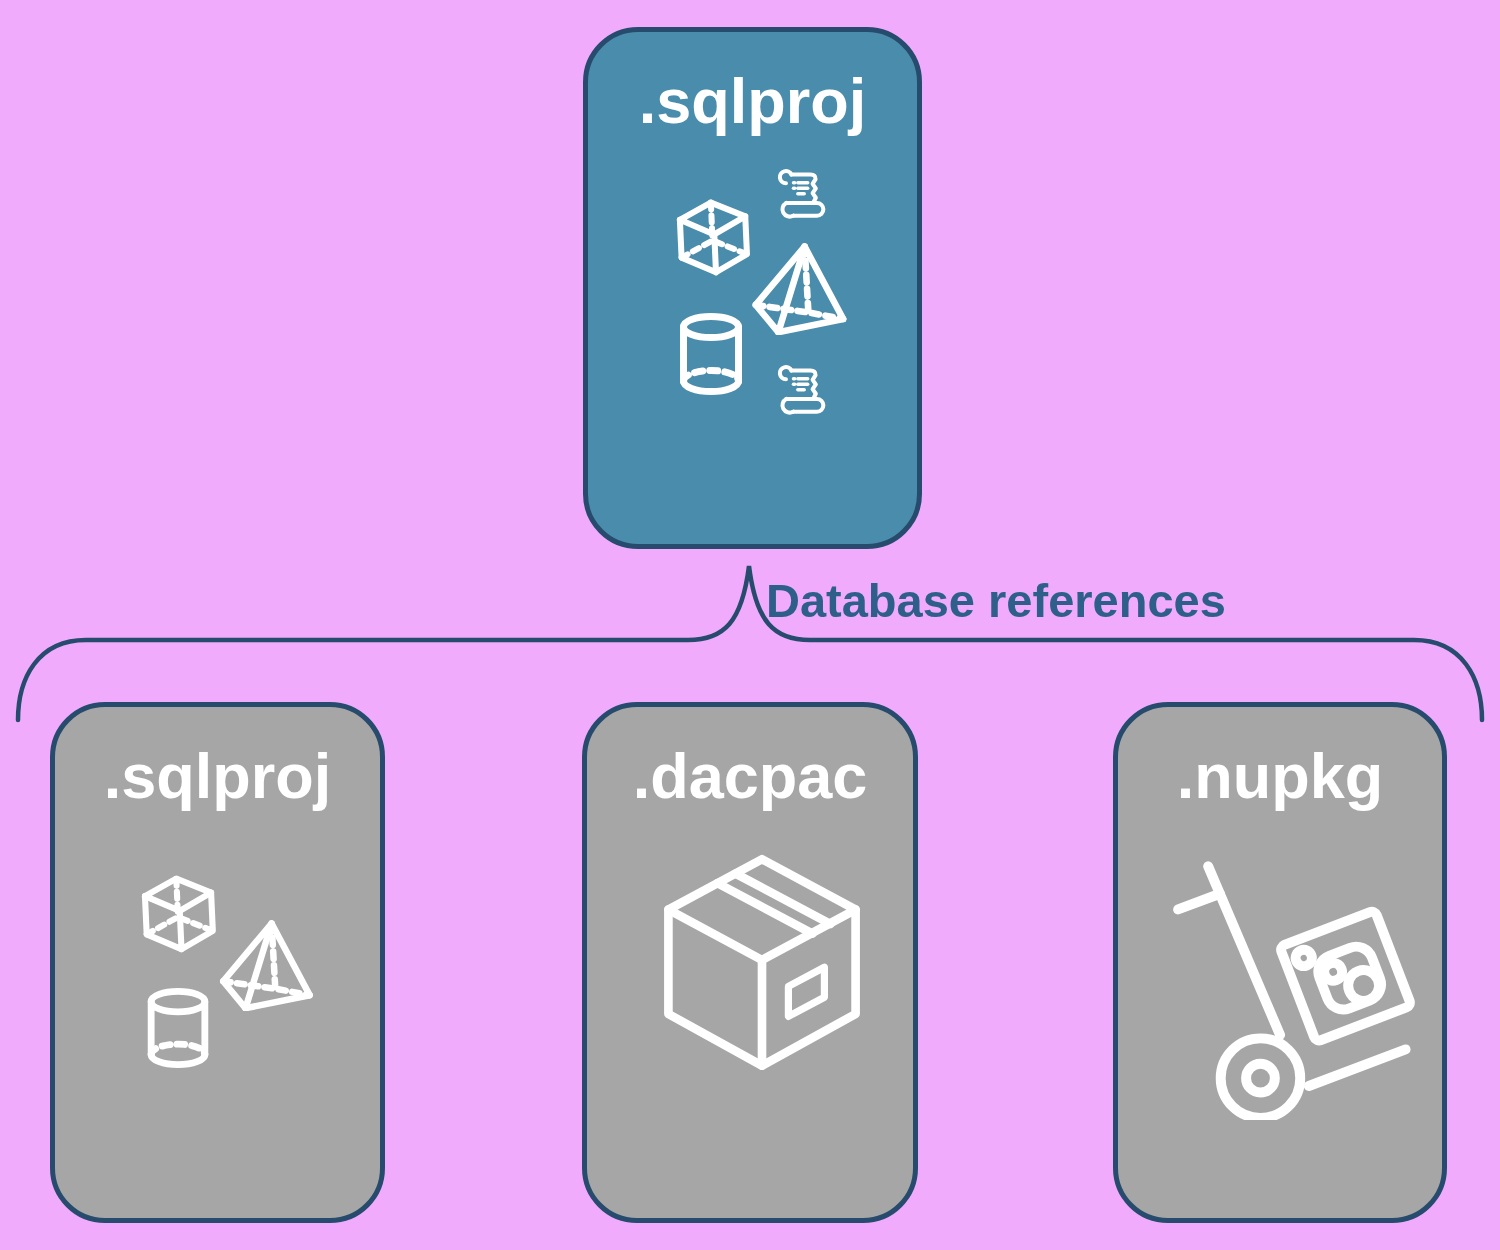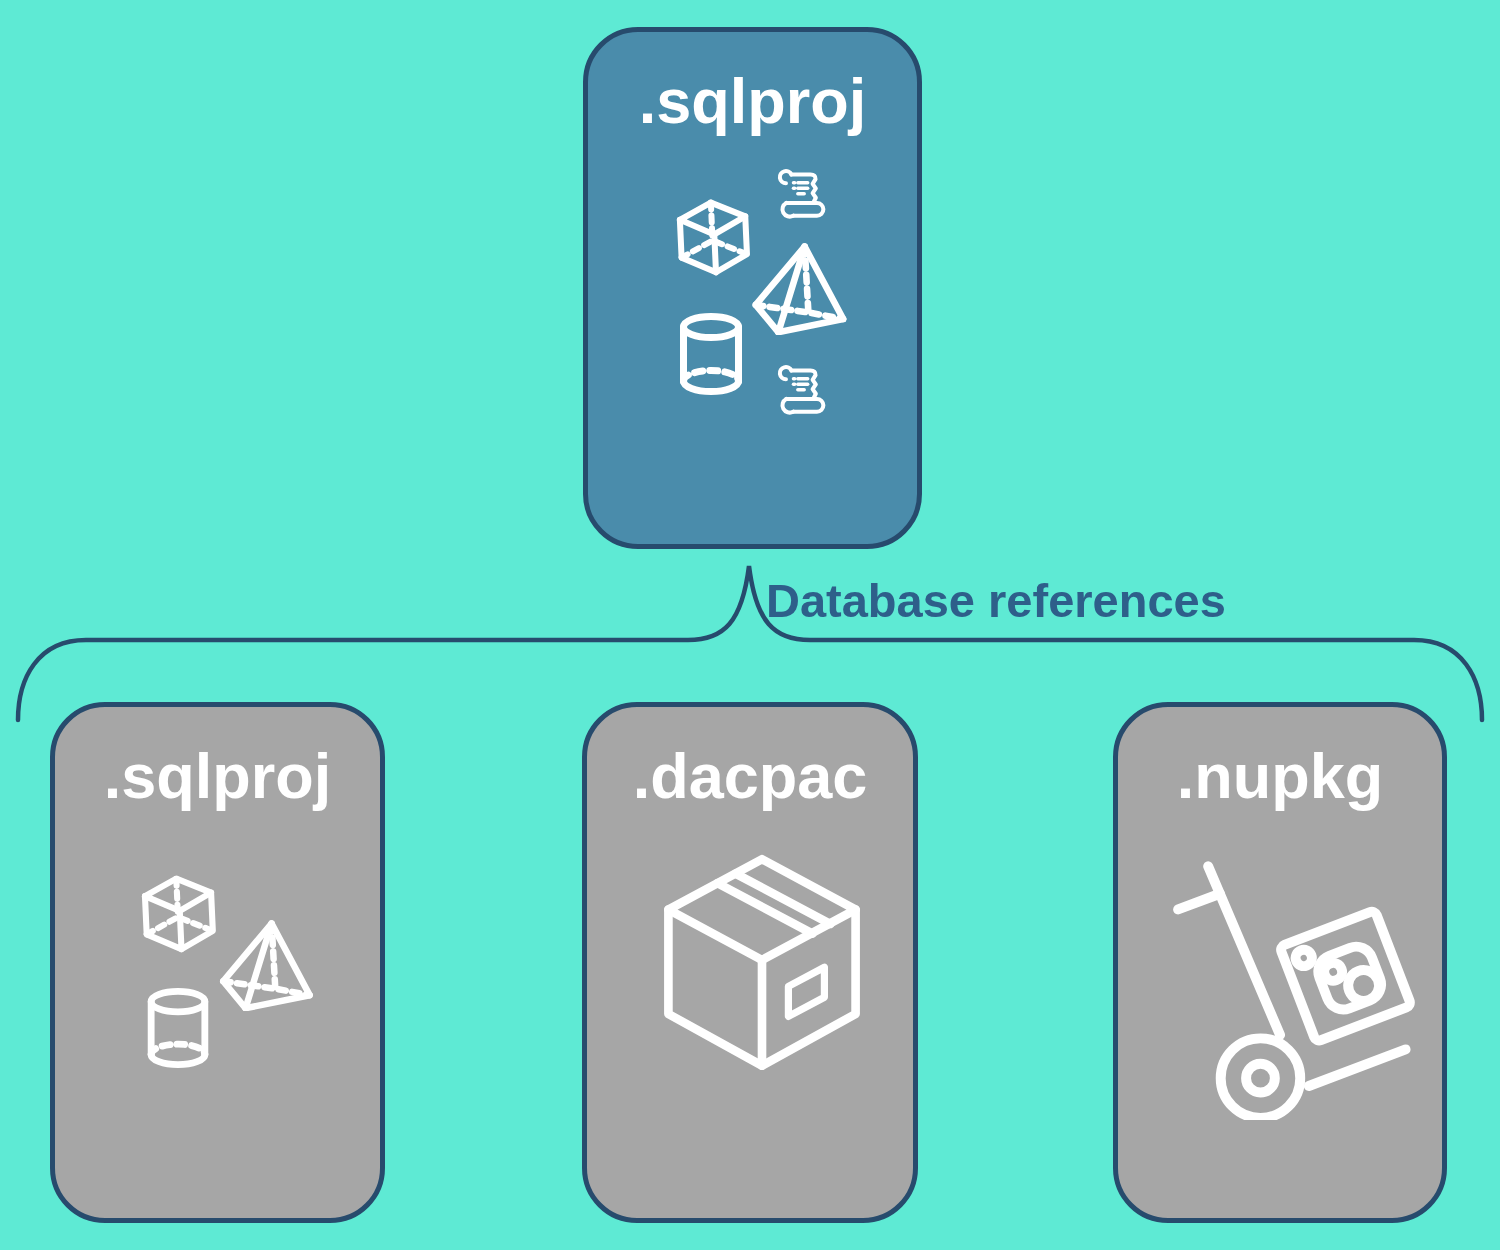--- a/index.html
+++ b/index.html
@@ -1,19 +1,19 @@
 <!DOCTYPE html>
 <html><head>
 <meta charset="utf-8">
 <style>
   html,body{margin:0;padding:0;background:#ffffff;}
   .canvas{
     position:relative;
     width:1500px;height:1250px;
-    background:#5eead4;
+    background:#f0abfc;
     font-family:"Liberation Sans", sans-serif;
     overflow:hidden;
   }
   .node{
     position:absolute;
     border:5px solid #274b6d;
     border-radius:55px;
     box-sizing:border-box;
   }
   .node-root{

